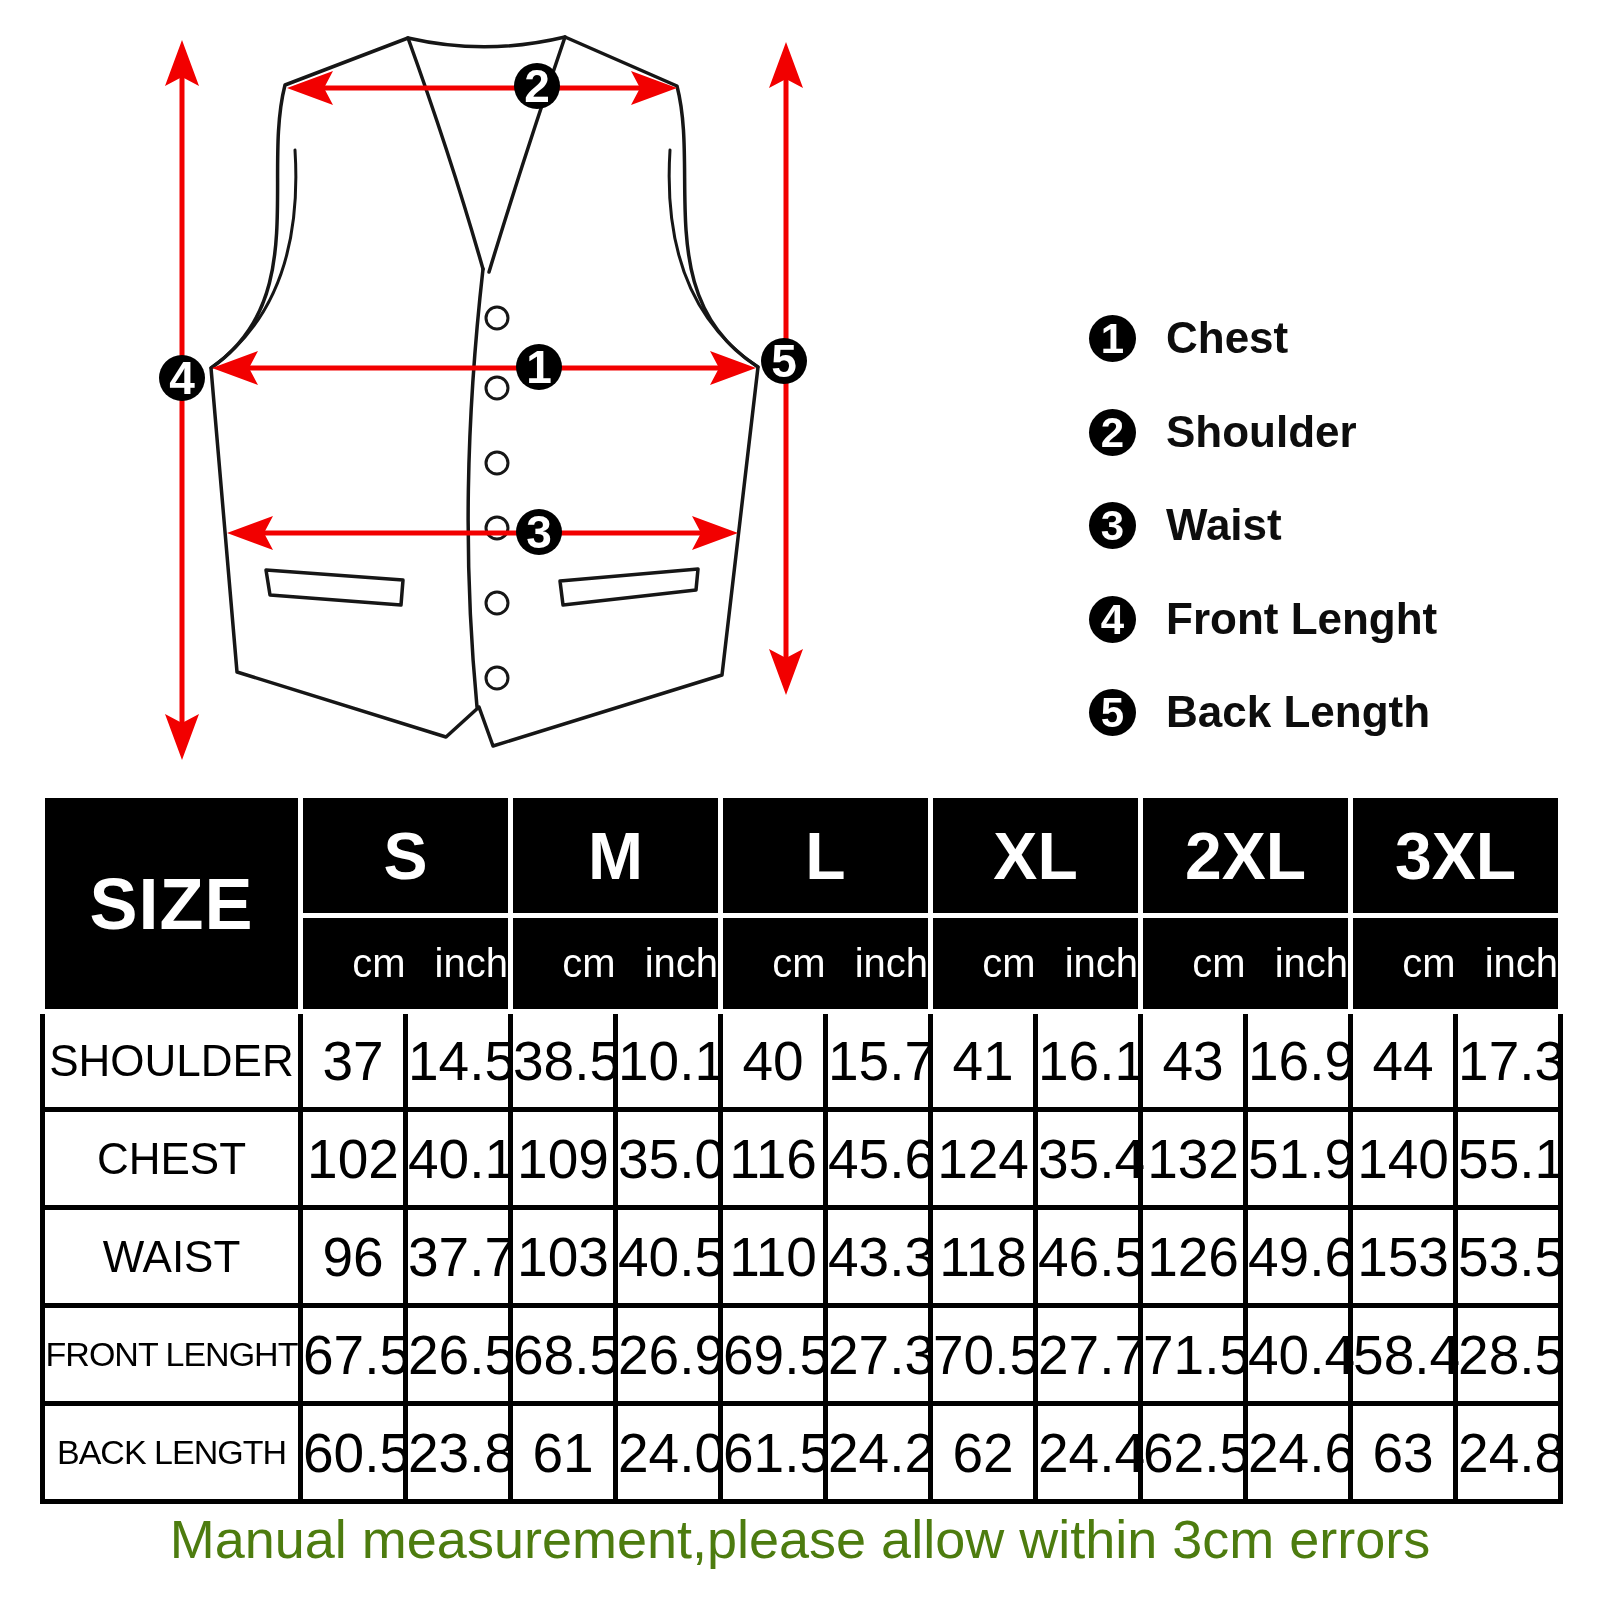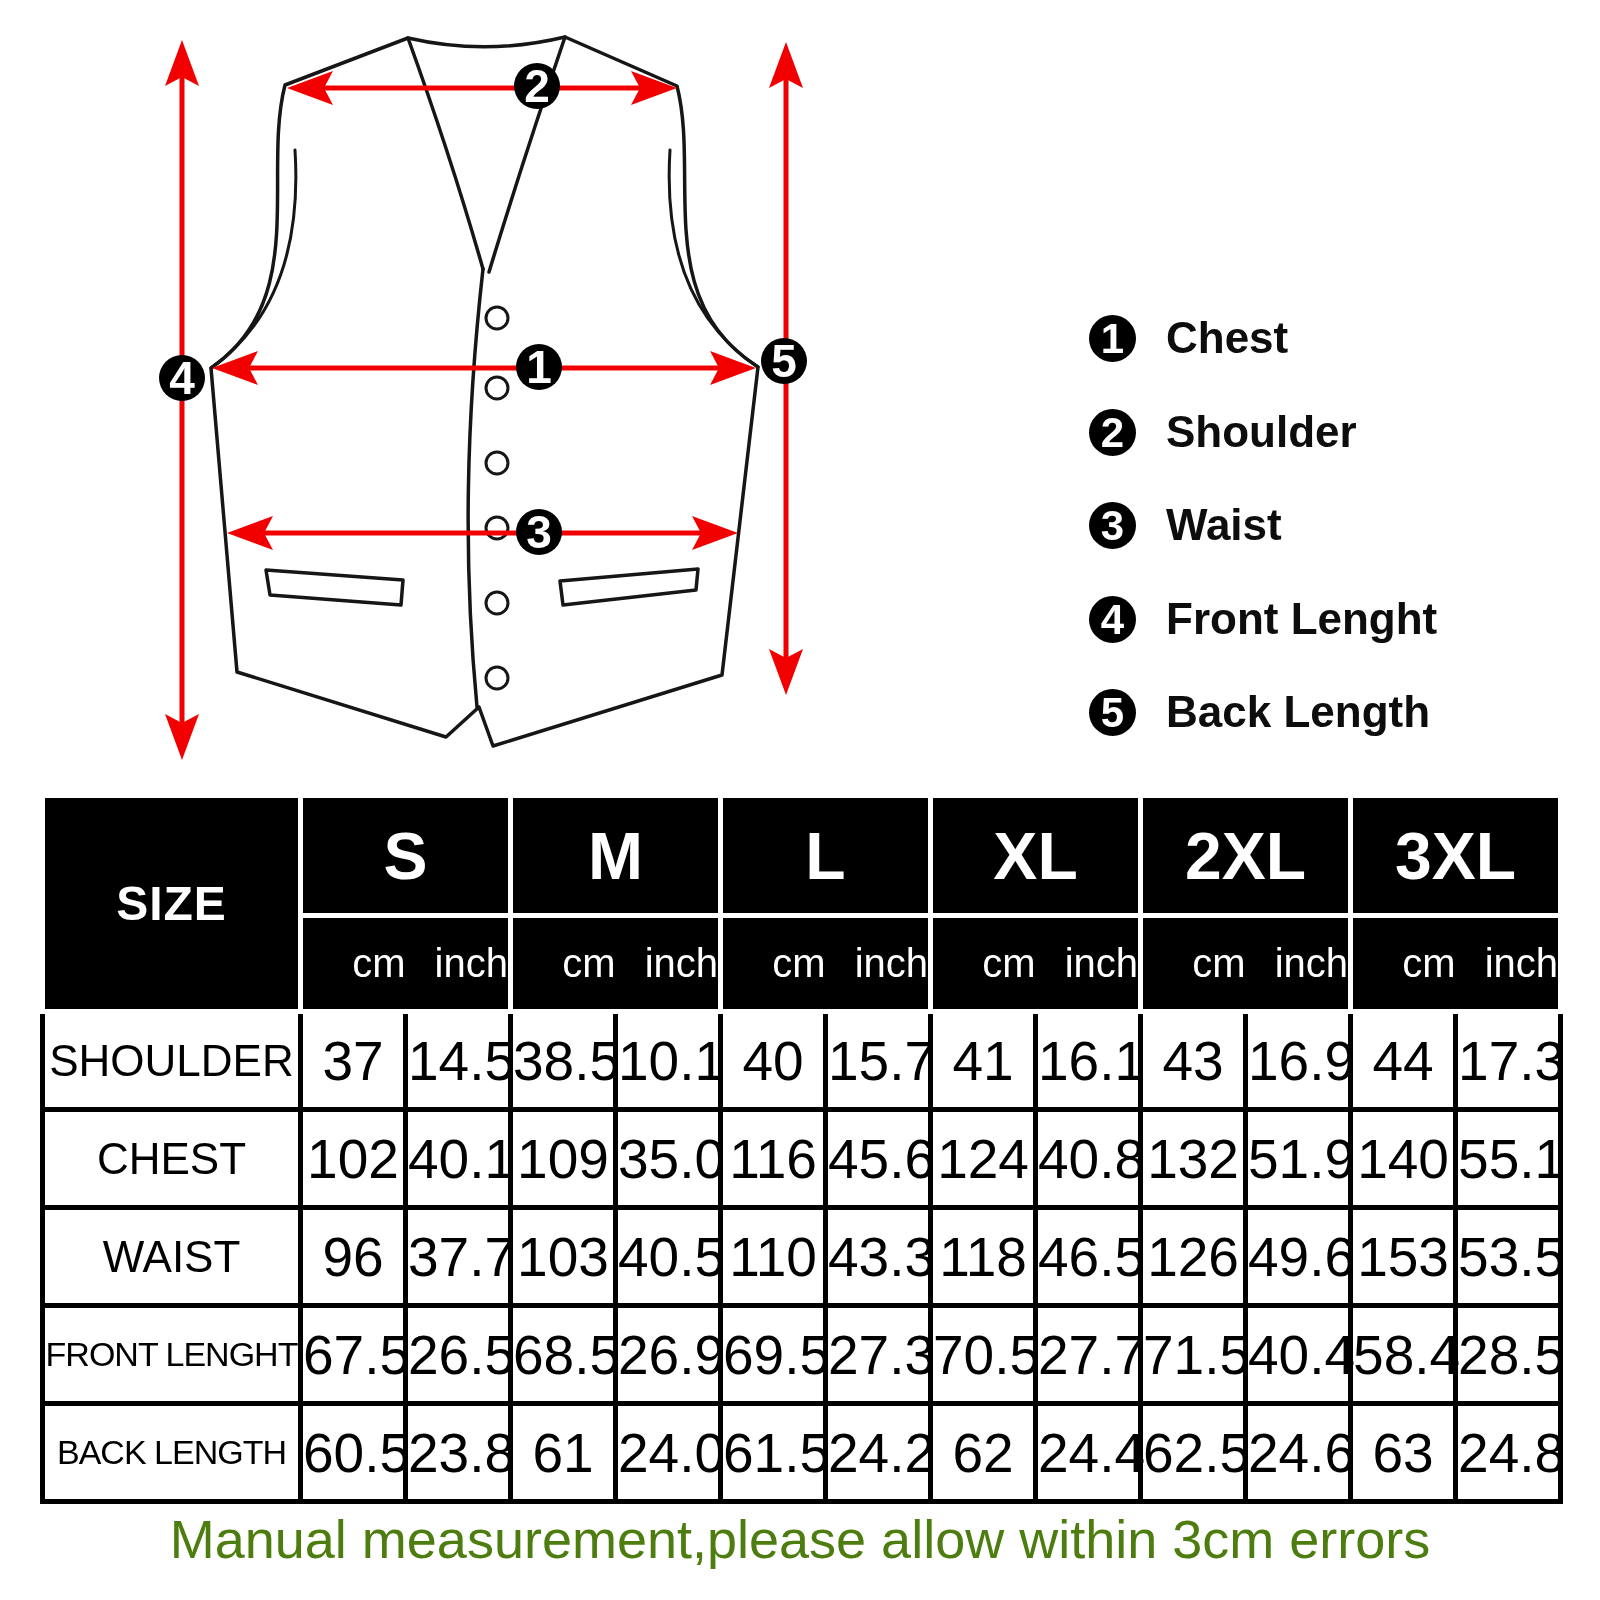--- a/index.html
+++ b/index.html
@@ -13,21 +13,21 @@
   .legend-item{position:absolute;left:0;display:flex;align-items:center;}
   .legend-badge{width:47px;height:47px;border-radius:50%;background:#000;color:#fff;
                 font-weight:bold;font-size:42px;line-height:47px;text-align:center;flex:0 0 47px;}
   .legend-label{margin-left:30px;font-weight:bold;font-size:44px;color:#0d0d0d;white-space:nowrap;}
 
   
   table.size-table{position:absolute;left:40px;top:793px;width:1520px;height:707px;
                    border-collapse:collapse;table-layout:fixed;}
   .size-table th{background:#000;color:#fff;border:5px solid #fff;font-weight:bold;padding:0;
                  text-align:center;vertical-align:middle;}
-  .size-table th.size-corner{font-size:48px;letter-spacing:1px;}
+  .size-table th.size-corner{font-size:72px;letter-spacing:1px;}
   .size-table th.size-head{font-size:66px;}
   .size-table th.unit-th{font-weight:normal;}
   .unit-wrap{display:flex;width:100%;}
   .unit-wrap span{flex:1 1 50%;text-align:right;font-size:40px;color:#fff;}
   .size-table td{background:#fff;color:#000;border:5px solid #000;padding:0;
                  text-align:center;vertical-align:middle;}
   td.rowlabel{font-size:44px;}
   td.rowlabel.small{font-size:34px;letter-spacing:-1px;white-space:nowrap;}
   td.val{font-size:55px;}
 
@@ -193,21 +193,21 @@
     </tr>
     <tr style="height:98px;">
       <td class="rowlabel">CHEST</td>
       <td class="val">102</td>
       <td class="val">40.1</td>
       <td class="val">109</td>
       <td class="val">35.0</td>
       <td class="val">116</td>
       <td class="val">45.6</td>
       <td class="val">124</td>
-      <td class="val">40.8</td>
+      <td class="val">35.4</td>
       <td class="val">132</td>
       <td class="val">51.9</td>
       <td class="val">140</td>
       <td class="val">55.1</td>
     </tr>
     <tr style="height:98px;">
       <td class="rowlabel">WAIST</td>
       <td class="val">96</td>
       <td class="val">37.7</td>
       <td class="val">103</td>

